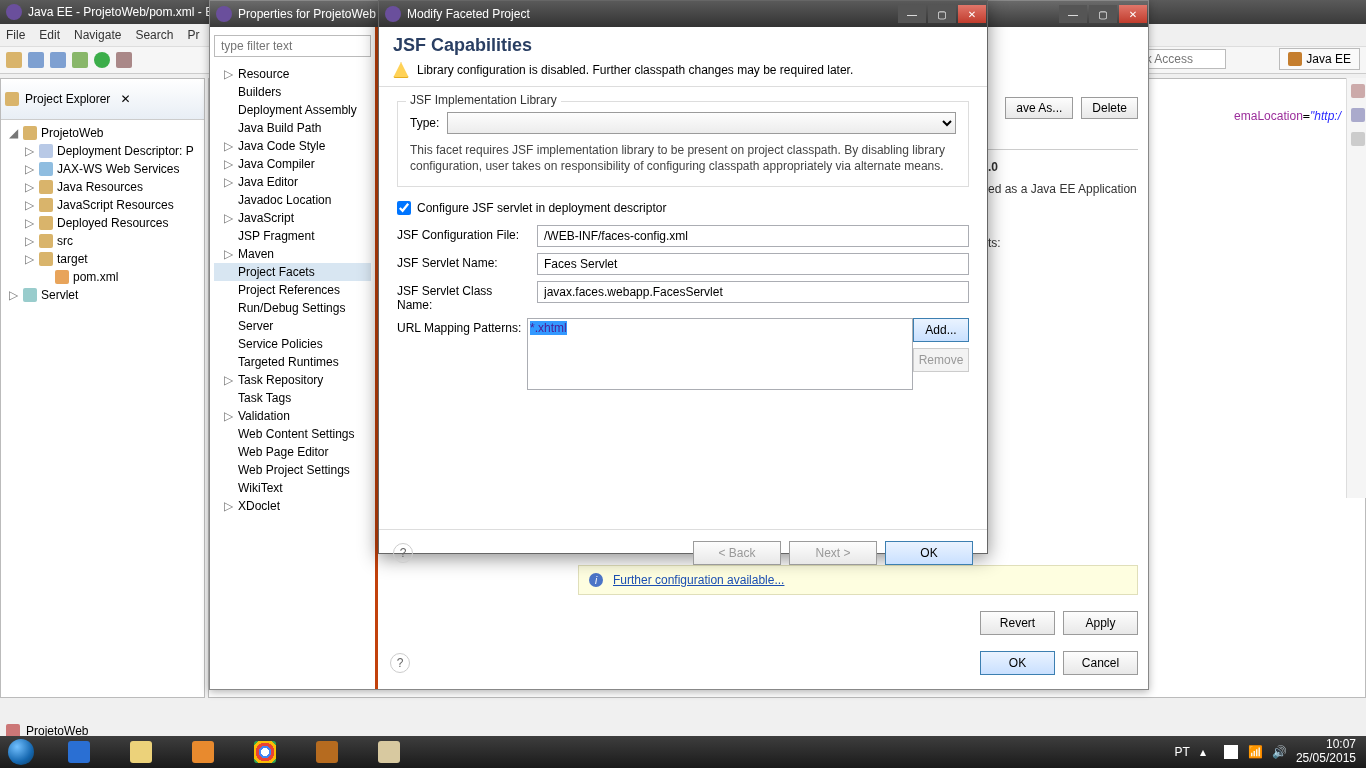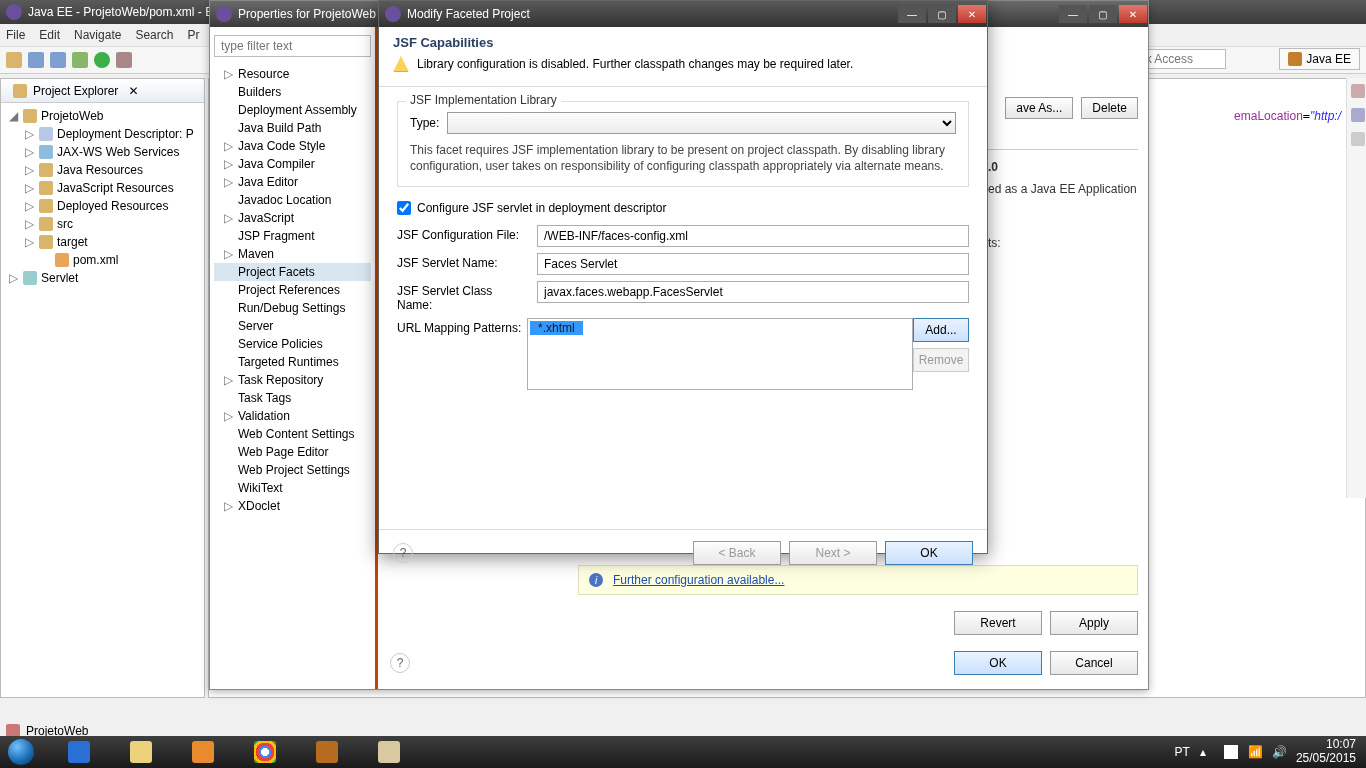--- a/index.html
+++ b/index.html
@@ -12,21 +12,21 @@
 .menu-bar { position: absolute; top: 24px; left: 0; width: 1366px; height: 22px; background: #f0f0f0; display: flex; align-items: center; padding-left: 6px; gap: 14px; color: #333; }
 .toolbar { position: absolute; top: 46px; left: 0; width: 1366px; height: 28px; background: #f6f6f6; border-top: 1px solid #ddd; border-bottom: 1px solid #ccc; display:flex; align-items:center; padding-left:6px; gap:6px;}
 .toolbar .tb-icon { width:16px; height:16px; border-radius:2px;}
 
 .quick-access { position: absolute; top: 46px; right: 140px; height: 26px; display:flex; align-items:center; }
 .quick-access input { width: 110px; height:20px; border:1px solid #bbb; padding:0 4px; }
 .perspective-btn { position:absolute; top:48px; right:6px; height:22px; border:1px solid #bbb; background:#fafafa; display:flex; align-items:center; padding:0 8px; gap:4px;}
 .perspective-btn .ico { width:14px; height:14px; background:#c57e2e; border-radius:2px;}
 
 .project-explorer { position: absolute; top: 78px; left: 0; width: 205px; height: 620px; background: #fff; border: 1px solid #bbb; }
-.pe-title { height: 24px; background: linear-gradient(#fff,#e8eef5); display:flex; align-items:center; padding-left:12px; gap:6px; border-bottom:1px solid #ccc;}
+.pe-title { height: 41px; background: linear-gradient(#fff,#e8eef5); display:flex; align-items:center; padding-left:4px; gap:6px; border-bottom:1px solid #ccc;}
 .pe-title .ico { width:14px; height:14px; background:#d9b46b; border-radius:2px;}
 .pe-tree { padding: 4px 0; }
 .pe-tree .node { display:flex; align-items:center; height:18px; padding-left: 8px; gap:4px; white-space:nowrap; overflow:hidden;}
 .pe-tree .arrow { width:10px; display:inline-block; color:#777;}
 .pe-tree .fico { width:14px; height:14px; border-radius:2px;}
 .indent1 { padding-left: 24px !important;}
 .indent2 { padding-left: 40px !important;}
 
 .editor-area { position:absolute; top:78px; left:208px; right:0; height:620px; background:#fff; border:1px solid #bbb;}
 .editor-snippet { position:absolute; top:30px; right:24px; font-family: Consolas, monospace; font-size:12px;}
@@ -50,51 +50,51 @@
 .props-tree { width: 168px; border-right: 3px solid #c2410c; padding: 8px 4px;}
 .props-tree input { width: 100%; height: 22px; border:1px solid #bbb; padding: 0 6px; margin-bottom: 8px; color:#666;}
 .props-tree .pt-node { height:18px; display:flex; align-items:center; padding-left:10px; gap:4px; white-space:nowrap;}
 .props-tree .pt-arr { width:10px; color:#777;}
 .props-tree .selected { background:#d8e6f2;}
 .props-main { flex:1; position:relative; padding: 10px 14px 0 14px;}
 .further-link-box { position:absolute; bottom: 94px; left:200px; right:10px; height: 30px; background:#fefee0; border:1px solid #e0dfba; display:flex; align-items:center; padding-left:10px; gap:10px;}
 .further-link-box .info-ico { width:14px; height:14px; border-radius:50%; background:#4b74c7; color:#fff; display:flex; align-items:center; justify-content:center; font-style:italic; font-size:10px;}
 .further-link-box a { color:#1c4fb2; text-decoration:underline;}
 .props-bottom-btns { position:absolute; bottom:54px; right:10px; display:flex; gap:8px;}
-.props-bottom-btns button, .props-ok-cancel button { width:88px; height:24px; border:1px solid #9b9b9b; background:linear-gradient(#fdfdfd,#e8e8e8); cursor:pointer;}
+.props-bottom-btns button, .props-ok-cancel button { width:75px; height:24px; border:1px solid #9b9b9b; background:linear-gradient(#fdfdfd,#e8e8e8); cursor:pointer;}
 .props-ok-cancel { position:absolute; bottom:14px; right:10px; display:flex; gap:8px;}
 .props-ok-cancel .ok { background: linear-gradient(#eaf3ff,#c9e0ff); border:1px solid #3c7fb1;}
 .help-icon { position:absolute; bottom:16px; left:12px; width:20px; height:20px; border:1px solid #ccc; border-radius:50%; display:flex; align-items:center; justify-content:center; color:#666;}
 .props-right-panel { position:absolute; top:70px; right:10px; width:150px;}
 .save-delete { display:flex; gap:8px; justify-content:flex-end;}
 .save-delete button{ height:22px; border:1px solid #9b9b9b; background:linear-gradient(#fdfdfd,#e8e8e8); padding:0 10px;}
 .details-box { margin-top:30px; border-top:1px solid #ccc; padding-top:10px; color:#333;}
 
 
 .facet-dlg { position:absolute; top:0px; left:378px; width:610px; height:554px; background:#fff; border:1px solid #666; box-shadow: 0 4px 18px rgba(0,0,0,.45);}
 .facet-dlg .dlg-title { background: linear-gradient(#5a5a5a,#333); text-align: center;}
 .facet-header { height: 60px; border-bottom:1px solid #ddd; padding: 8px 14px;}
-.facet-header .fh-title { font-size:13px; font-weight:bold; color:#2a3f63; margin-bottom:6px;}
+.facet-header .fh-title { font-size:18px; font-weight:bold; color:#2a3f63; margin-bottom:6px;}
 .facet-header .fh-row { display:flex; align-items:center; gap:8px;}
 .facet-header .warn-ico { width:16px; height:16px; background:#ffd257; border:1px solid #e6ad1f; border-radius:2px; clip-path: polygon(50% 0, 100% 100%, 0 100%);}
 .facet-body { padding: 14px 18px 10px 18px; position:relative; height: calc(100% - 110px);}
 .group-box { border:1px solid #ddd; padding:10px 12px 12px 12px; position:relative; margin-bottom:14px;}
 .group-box .legend { position:absolute; top:-9px; left:8px; background:#fff; padding:0 4px; color:#333;}
 .type-row { display:flex; align-items:center; gap:8px; margin-bottom:8px;}
 .type-row select { flex:1; height:22px; border:1px solid #9b9b9b; background:linear-gradient(#fdfdfd,#ececec); padding:10px 4px;}
 .note { color:#444; line-height:1.35;}
 .chk-row { display:flex; align-items:center; gap:6px; margin-bottom:10px;}
 .chk-row input[type=checkbox]{ width:14px; height:14px;}
 .form-row { display:flex; align-items:flex-start; gap:10px; margin-bottom:6px;}
 .form-row label { width:130px; padding-top:3px;}
 .form-row input[type=text] { flex:1; height:22px; border:1px solid #abadb3; padding:0 6px;}
 .patterns-row { display:flex; }
 .patterns-row label { width:130px; padding-top:3px;}
 .patterns-list { flex:1; height:72px; border:1px solid #abadb3; background:#fff; padding:2px;}
-.patterns-list .sel { background:#3399ff; color:#0f172a; padding:0 8px; display:inline-block;}
+.patterns-list .sel { background:#3399ff; color:#4c1d95; padding:0 0; display:inline-block;}
 .patterns-btns { display:flex; flex-direction:column; gap:6px;}
 .patterns-btns button { width:56px; height:24px; border:1px solid #9b9b9b; background:linear-gradient(#fdfdfd,#e8e8e8);}
 .patterns-btns .add { border:1px solid #3c7fb1; background:linear-gradient(#eaf3ff,#c9e0ff);}
 .patterns-btns button:disabled { color:#999; border-color:#ccc; background:#f3f3f3;}
 .facet-footer { height:46px; border-top:1px solid #ddd; display:flex; align-items:center; padding:0 14px; gap:8px;}
 .facet-footer .help { width:20px; height:20px; border:1px solid #ccc; border-radius:50%; display:flex; align-items:center; justify-content:center; color:#666; margin-right:auto;}
 .facet-footer button { width:88px; height:24px; border:1px solid #9b9b9b; background:linear-gradient(#fdfdfd,#e8e8e8);}
 .facet-footer button:disabled{ color:#999;}
 .facet-footer .ok { background: linear-gradient(#eaf3ff,#c9e0ff); border:1px solid #3c7fb1;}
 

